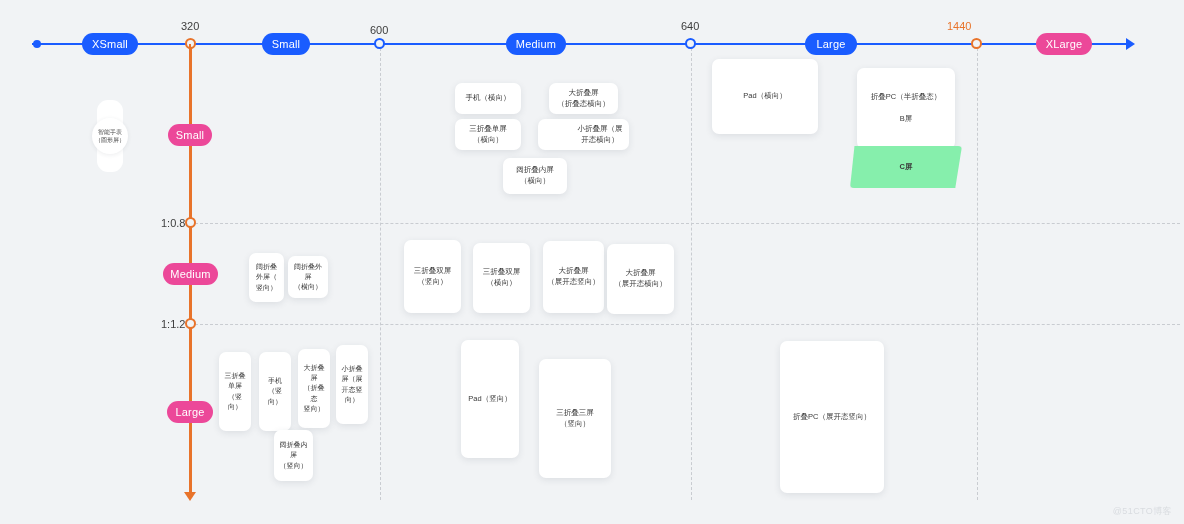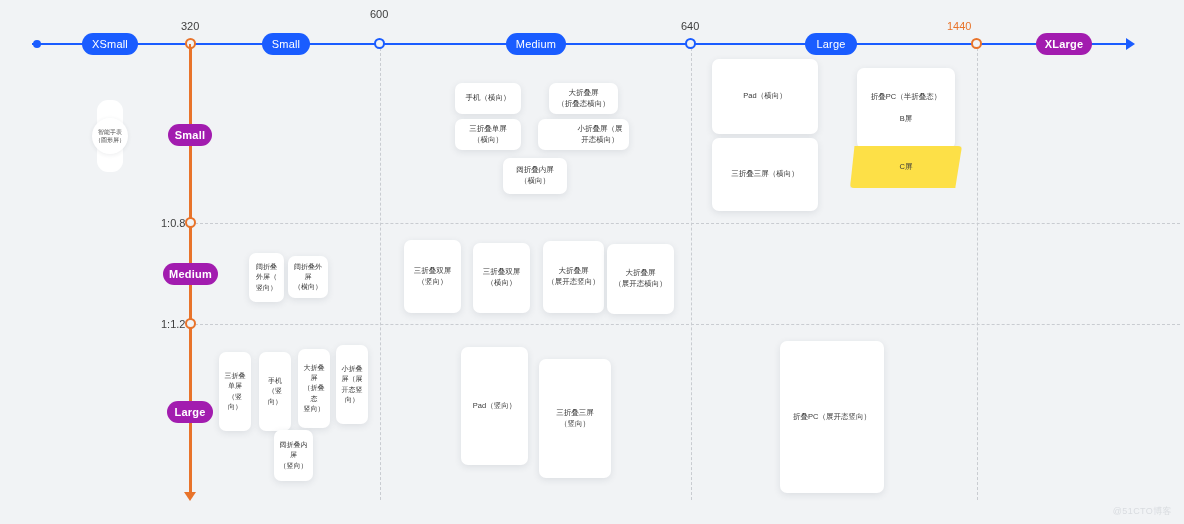--- a/index.html
+++ b/index.html
@@ -71,21 +71,21 @@
     height: 22px;
     line-height: 22px;
     border-radius: 11px;
     color: #ffffff;
     font-size: 11px;
     text-align: center;
     letter-spacing: .2px;
     white-space: nowrap;
   }
   .pill.blue { background: #1a5cff; }
-  .pill.orange { background: #a21caf; font-weight: bold; }
+  .pill.orange { background: #ec4899; }
 
   
   .node {
     position: absolute;
     width: 11px;
     height: 11px;
     border-radius: 50%;
     background: #f1f3f5;
     box-sizing: border-box;
   }
@@ -135,28 +135,29 @@
     line-height: 1.45;
     color: #3a3a3a;
     display: block;
     word-break: break-all;
   }
   .card.tall span { font-size: 7px; }
 
   
   .card-c {
     position: absolute;
-    background: #fde047;
+    background: #86efac;
     box-shadow: 0 3px 8px rgba(40,50,70,0.10);
     display: flex;
     align-items: center;
     justify-content: center;
     text-align: center;
     clip-path: polygon(4% 0%, 100% 0%, 94% 100%, 0% 100%);
     border-radius: 4px;
+    font-weight: bold;
   }
   .card-c span { font-size: 7.5px; color: #3a3a3a; }
 
   
   .watch-body {
     position: absolute;
     width: 26px;
     height: 72px;
     left: 97px;
     top: 100px;
@@ -215,21 +216,21 @@
   <div class="pill blue" style="left:506px; top:33px; width:60px;">Medium</div>
   <div class="pill blue" style="left:805px; top:33px; width:52px;">Large</div>
   <div class="pill orange" style="left:1036px; top:33px; width:56px;">XLarge</div>
 
   <div class="node orange" style="left:185px; top:38px;"></div>
   <div class="node blue" style="left:374px; top:38px;"></div>
   <div class="node blue" style="left:685px; top:38px;"></div>
   <div class="node orange" style="left:971px; top:38px;"></div>
 
   <div class="tick-label" style="left:181px; top:20px;">320</div>
-  <div class="tick-label" style="left:370px; top:8px;">600</div>
+  <div class="tick-label" style="left:370px; top:24px;">600</div>
   <div class="tick-label" style="left:681px; top:20px;">640</div>
   <div class="tick-label orange" style="left:947px; top:20px;">1440</div>
 
   <div class="v-axis-line"></div>
   <div class="v-axis-arrow"></div>
 
   <div class="pill orange" style="left:168px; top:124px; width:44px;">Small</div>
   <div class="pill orange" style="left:163px; top:263px; width:55px;">Medium</div>
   <div class="pill orange" style="left:167px; top:401px; width:46px;">Large</div>
 
@@ -256,23 +257,20 @@
   <div class="card" style="left:538px; top:119px; width:91px; height:31px;padding-left:36px;">
     <span>小折叠屏（展开态横向）</span>
   </div>
   <div class="card" style="left:503px; top:158px; width:64px; height:36px;">
     <span>阔折叠内屏<br>（横向）</span>
   </div>
 
   <div class="card" style="left:712px; top:59px; width:106px; height:75px;">
     <span>Pad（横向）</span>
   </div>
-  <div class="card" style="left:712px; top:138px; width:106px; height:73px;">
-    <span>三折叠三屏（横向）</span>
-  </div>
   <div class="card" style="left:857px; top:68px; width:98px; height:81px; align-items:center;">
     <span>折叠PC（半折叠态）<br><br>B屏</span>
   </div>
   <div class="card-c" style="left:850px; top:146px; width:112px; height:42px;">
     <span>C屏</span>
   </div>
 
 
   <div class="card tall" style="left:249px; top:253px; width:35px; height:49px;">
     <span>阔折叠<br>外屏（<br>竖向）</span>
@@ -302,21 +300,21 @@
   <div class="card tall" style="left:298px; top:349px; width:32px; height:79px;">
     <span>大折叠屏<br>（折叠态<br>竖向）</span>
   </div>
   <div class="card tall" style="left:336px; top:345px; width:32px; height:79px;">
     <span>小折叠屏（展<br>开态竖<br>向）</span>
   </div>
   <div class="card tall" style="left:274px; top:430px; width:39px; height:51px;">
     <span>阔折叠内屏<br>（竖向）</span>
   </div>
 
-  <div class="card" style="left:461px; top:347px; width:67px; height:118px;align-items:center;">
+  <div class="card" style="left:461px; top:340px; width:58px; height:118px;align-items:center;">
     <span>Pad（竖向）</span>
   </div>
   <div class="card" style="left:539px; top:359px; width:72px; height:119px;">
     <span>三折叠三屏<br>（竖向）</span>
   </div>
   <div class="card" style="left:780px; top:341px; width:104px; height:152px;">
     <span>折叠PC（展开态竖向）</span>
   </div>
 
   <div class="watermark">@51CTO博客</div>

